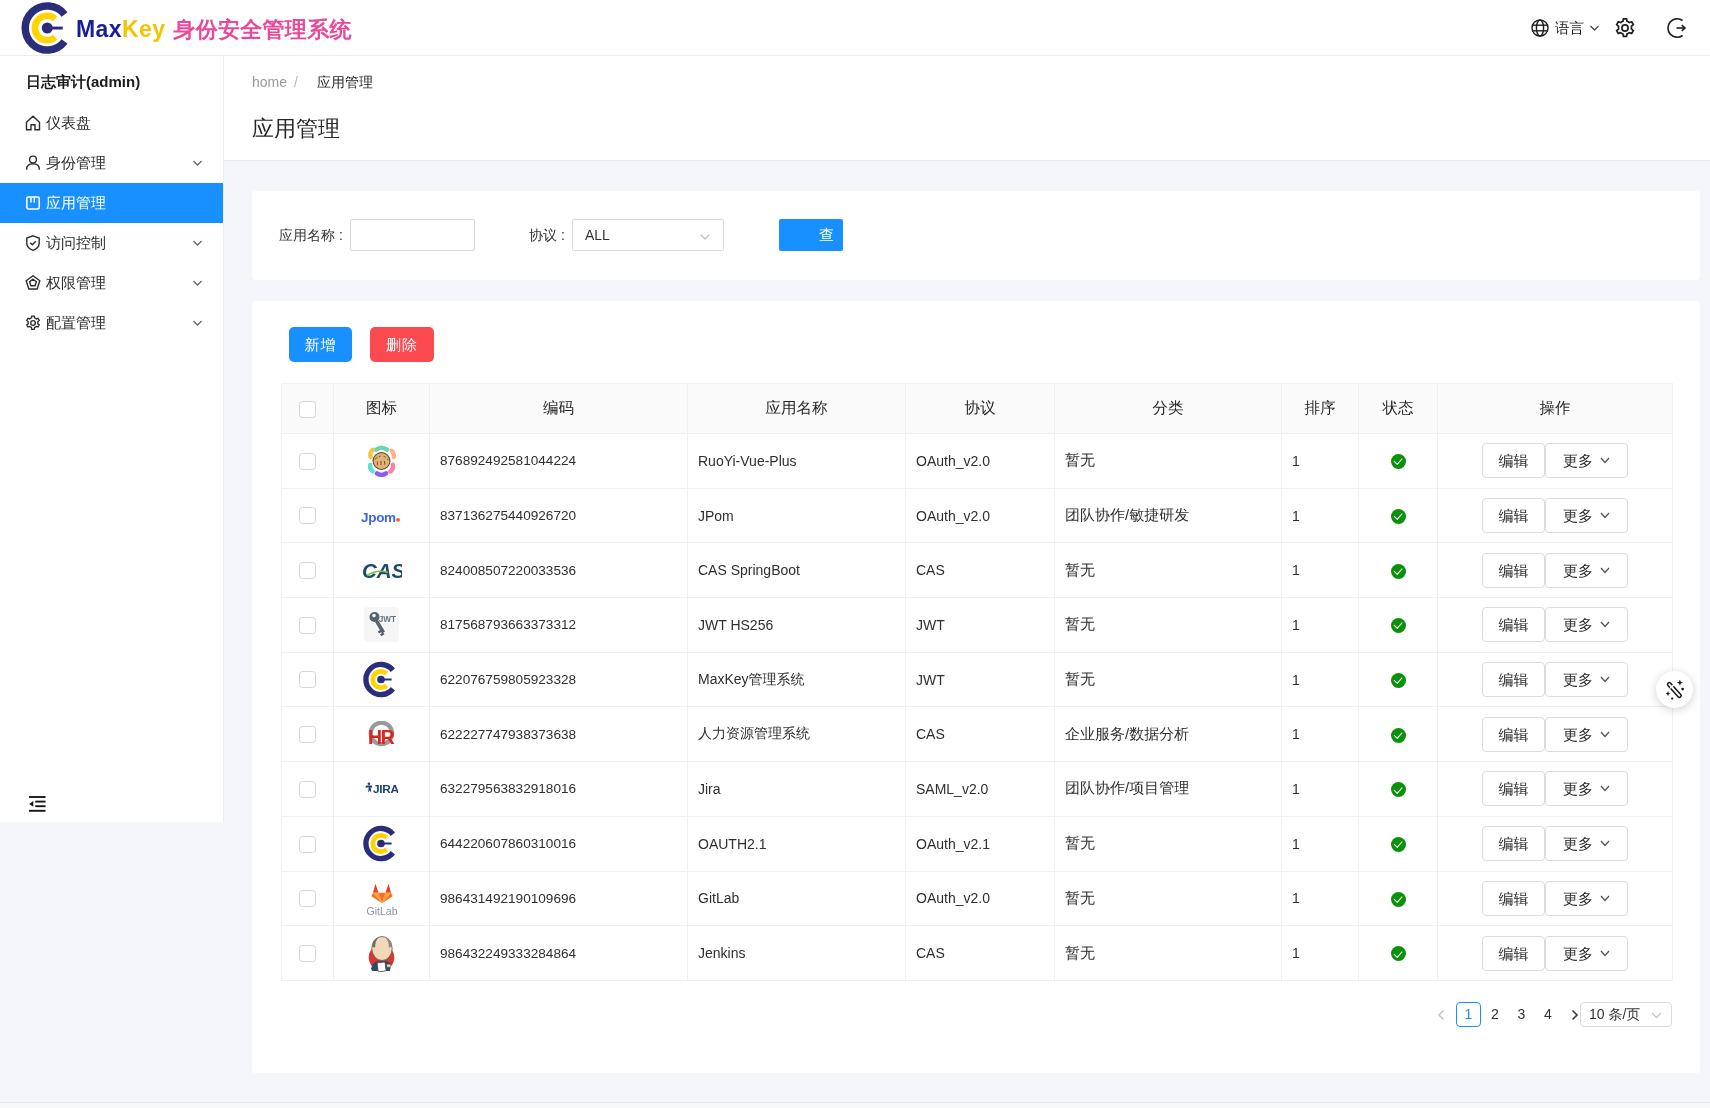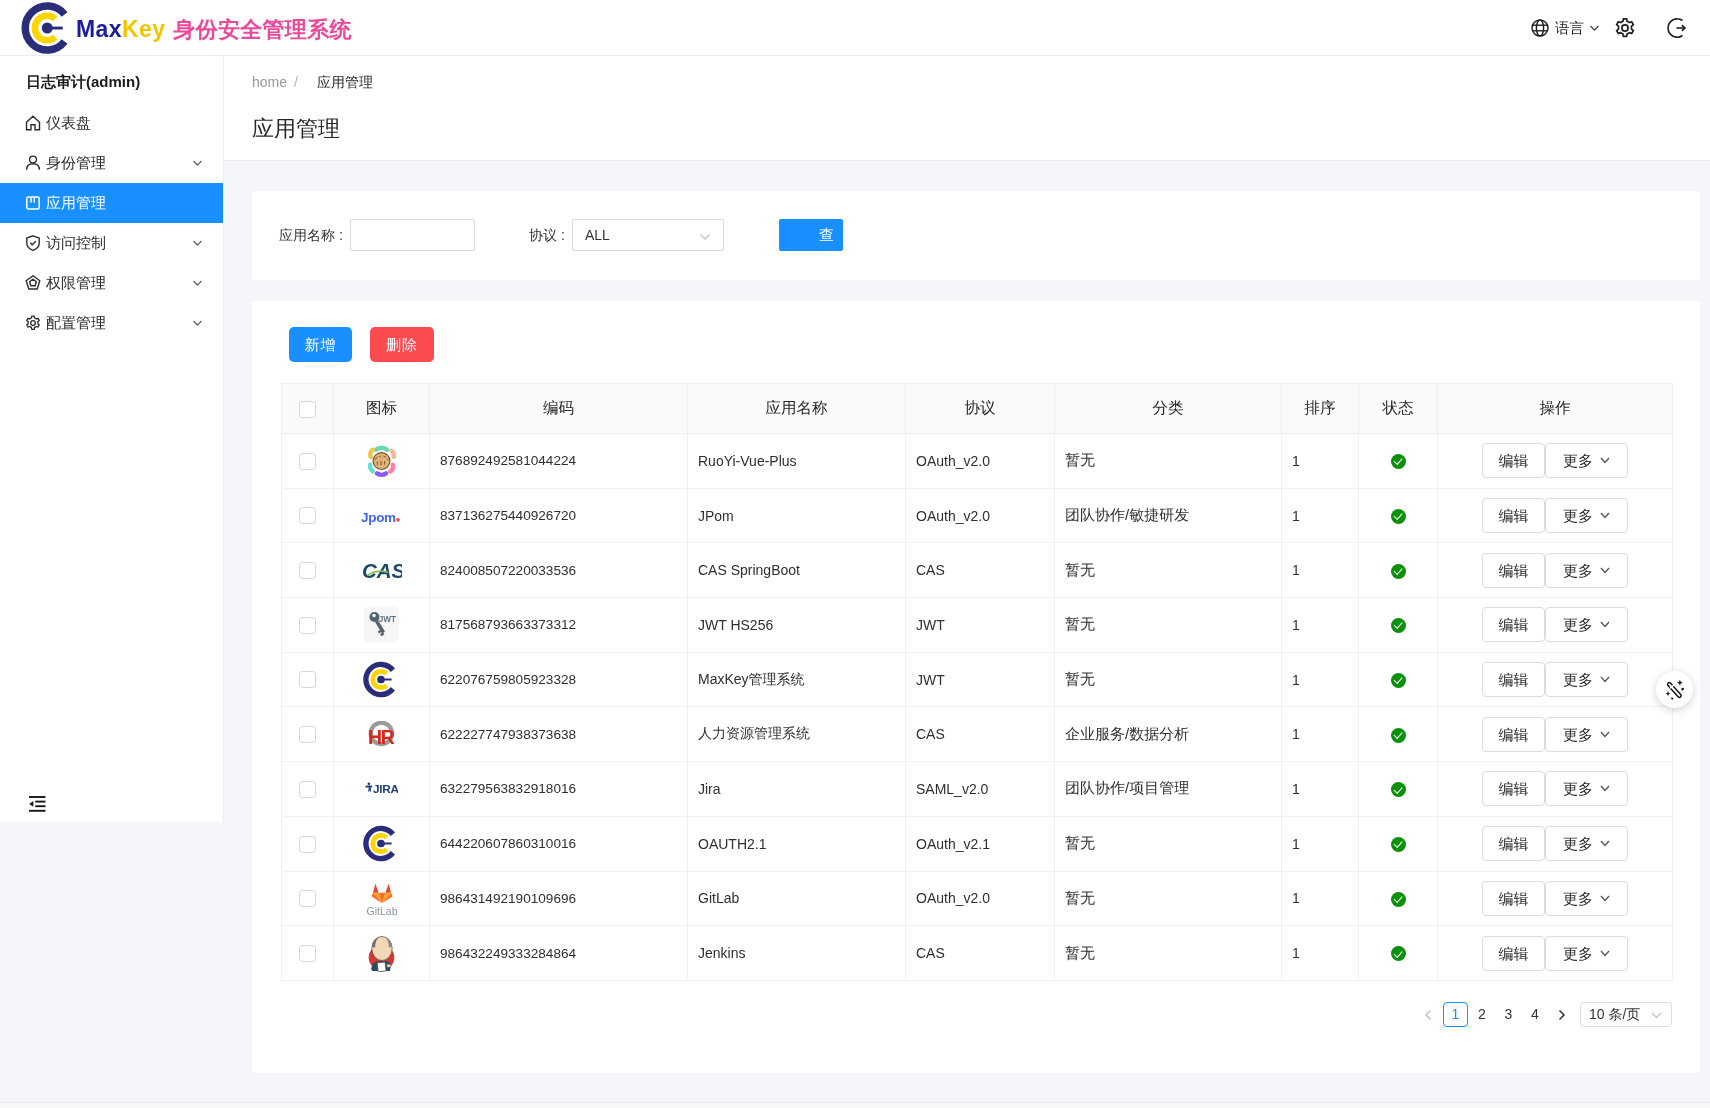--- a/index.html
+++ b/index.html
@@ -57,21 +57,21 @@
 .okc:after { content:""; position:absolute; left:3.6px; top:4.2px; width:6.5px; height:3.5px; border-left:1.8px solid #fff; border-bottom:1.8px solid #fff; transform:rotate(-48deg); }
 .opbtns { display:flex; align-items:center; justify-content:center; gap:0; }
 .obtn { height:35px; line-height:33px; border:1px solid #dcdcdc; border-radius:4px; background:#fff; font-size:15px; color:#2b2b2b; text-align:center; }
 .obtn.e { width:63px; }
 .obtn.m { width:83px; display:flex; align-items:center; justify-content:center; gap:7px; }
 .icbox { display:flex; align-items:center; justify-content:center; height:100%; }
 
 .pager { position:absolute; right:28px; top:701px; height:25px; display:flex; align-items:center; font-size:14px; color:#333; }
 .pnum { margin-left:1.5px; width:25px; height:25px; line-height:25px; text-align:center; }
 .pact { border:1px solid #1890ff; border-radius:4px; color:#1890ff; background:#fff; width:25px; height:25px; line-height:23px; text-align:center; margin-left:10px; }
-.psel { margin-left:13px; width:92px; height:25px; border:1px solid #dcdcdc; border-radius:4px; line-height:23px; padding-left:8px; position:relative; background:#fff; }
+.psel { width:92px; height:25px; border:1px solid #dcdcdc; border-radius:4px; line-height:23px; padding-left:8px; position:relative; background:#fff; }
 .psel .arr { position:absolute; right:9px; top:9px; }
 
 .footstrip { position:absolute; left:0; top:1102px; width:1710px; height:6px; background:#f7f8fa; border-top:1px solid #e8e8e8; }
 .floatbtn { position:absolute; left:1656px; top:671px; width:37px; height:37px; border-radius:50%; background:#fff; box-shadow:0 2px 10px rgba(0,0,0,0.18); display:flex; align-items:center; justify-content:center; z-index:9; }
 </style>
 </head>
 <body>
 
 <div class="topstrip">
   <div class="crumb">home<span class="sep">/</span><span class="cur">应用管理</span></div>

